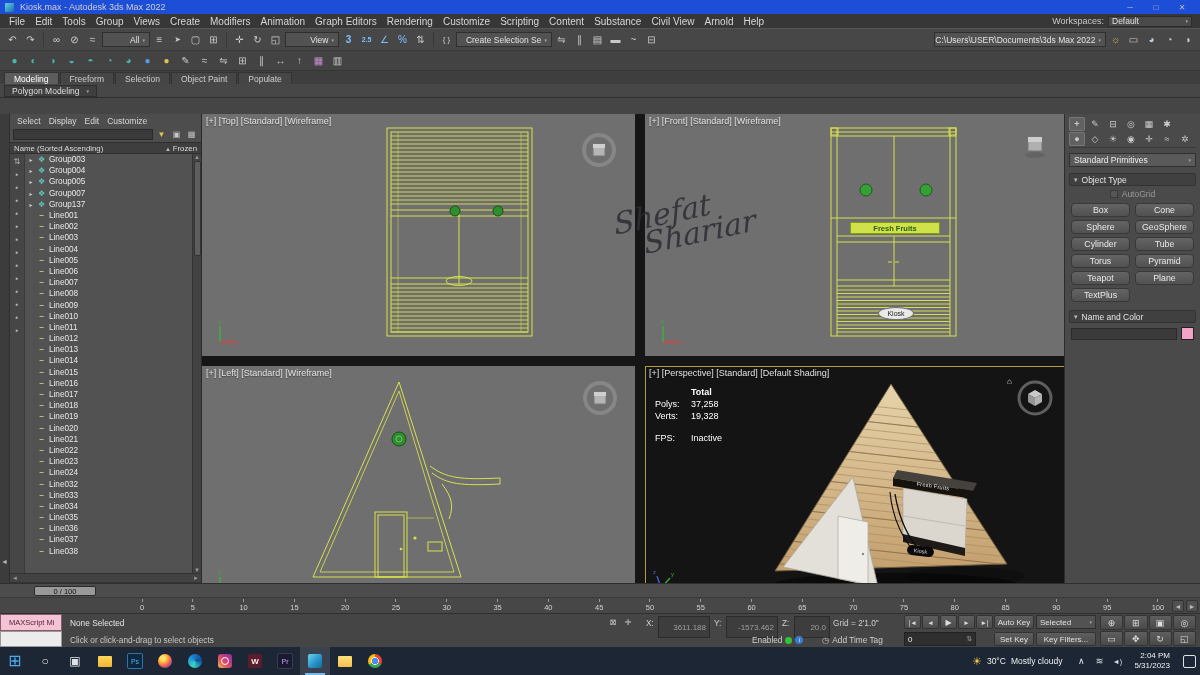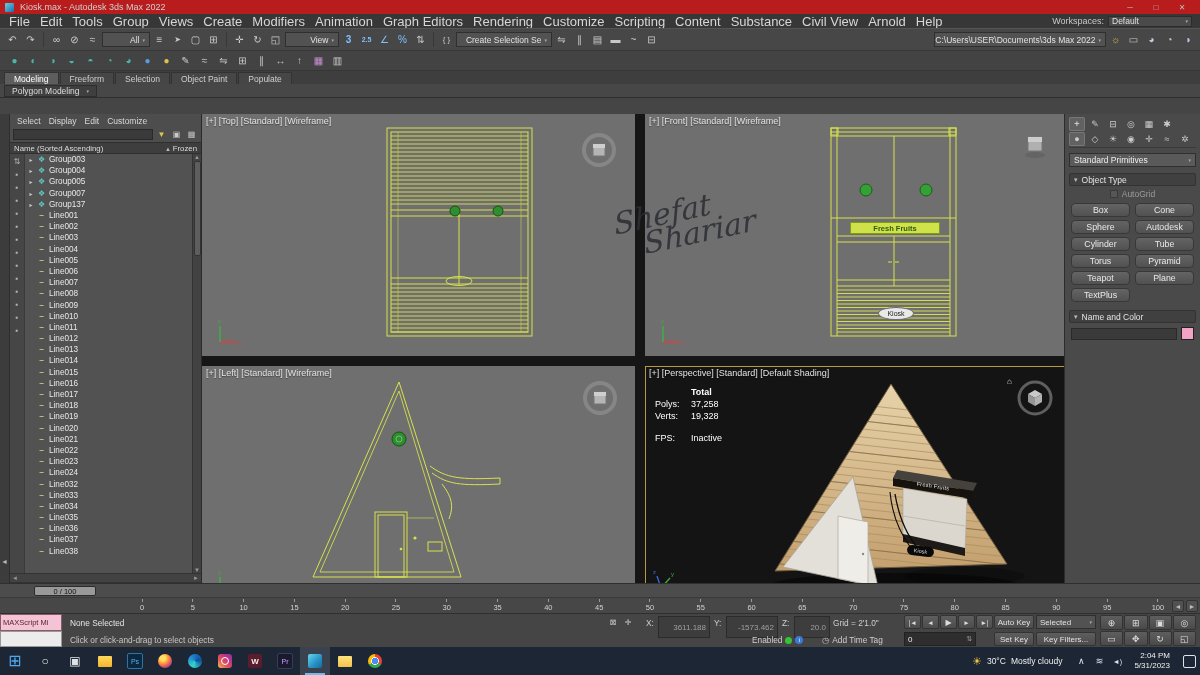--- a/index.html
+++ b/index.html
@@ -1,30 +1,30 @@
 <!DOCTYPE html>
 <html><head>
 <meta charset="utf-8">
 <style>
 *{margin:0;padding:0;box-sizing:border-box}
 html,body{background:#222}
 .screen{position:relative;width:1200px;height:675px;background:#454545;font-family:"Liberation Sans",sans-serif;font-size:9px;color:#d8d8d8;overflow:hidden}
 
-.titlebar{position:absolute;left:0;top:0;width:1200px;height:14px;background:#b91c1c;display:flex;align-items:center;padding:0 5px;gap:6px}
+.titlebar{position:absolute;left:0;top:0;width:1200px;height:14px;background:#1d4ed8;display:flex;align-items:center;padding:0 5px;gap:6px}
 .app-logo{width:9px;height:9px;background:linear-gradient(135deg,#62d0e8,#1b6fa8);border-radius:1px}
 .titlebar .title{font-size:9px;color:#cfcfcf}
 .win-btns{margin-left:auto;display:flex}
 .win-btn{width:26px;height:14px;display:flex;align-items:center;justify-content:center;color:#bbb;font-size:8px}
 .win-btn[data-icon="close-icon"]::before{content:"✕"}
 .win-btn[data-icon="maximize-icon"]::before{content:"□"}
 .win-btn[data-icon="minimize-icon"]::before{content:"─"}
 
 .menubar{position:absolute;left:0;top:14px;width:1200px;height:14px;background:#373737;display:flex;align-items:center;padding-left:4px}
 .menus{display:flex}
-.menu-item{padding:0 5px;font-size:13px;color:#d6d6d6;white-space:nowrap}
+.menu-item{padding:0 5px;font-size:10px;color:#d6d6d6;white-space:nowrap}
 .workspaces{margin-left:auto;display:flex;align-items:center;gap:4px;margin-right:8px;color:#c9c9c9}
 .ws-dd{width:84px;height:11px;background:#4a4a4a;border:1px solid #2c2c2c;display:flex;align-items:center;justify-content:space-between;padding:0 3px;font-size:8.5px;color:#e0e0e0}
 .car{font-size:5px;color:#aaa;margin-left:3px}
 
 .toolbar1{position:absolute;left:0;top:28px;width:1200px;height:23px;background:#474747;border-top:1px solid #555;border-bottom:1px solid #383838;display:flex;align-items:center;padding:0 4px;gap:1px}
 .toolbar2{position:absolute;left:0;top:51px;width:1200px;height:20px;background:#434343;border-bottom:1px solid #363636;display:flex;align-items:center;padding:0 6px;gap:2px}
 .tb-group{display:flex;gap:1px}
 .sep{width:1px;height:15px;background:#383838;margin:0 3px}
 .ic{width:17px;height:17px;display:flex;align-items:center;justify-content:center;color:#c9c9c9;font-size:10px;border-radius:2px}
 .ic::before{content:"▪"}
@@ -173,21 +173,21 @@
 
 .slider-row{position:absolute;left:0;top:583px;width:1200px;height:14px;background:#4c4c4c;border-top:1px solid #2f2f2f}
 .time-slider{position:absolute;left:34px;top:2px;width:62px;height:10px;background:#999;border:1px solid #2b2b2b;border-radius:2px;color:#111;font-size:7.5px;display:flex;align-items:center;justify-content:center}
 .ruler{position:absolute;left:0;top:597px;width:1200px;height:16px;background:#474747;border-top:1px solid #3a3a3a}
 .ruler-scale{position:absolute;left:132px;top:1px;width:1036px;height:14px;display:flex;justify-content:space-between}
 .tick{width:20px;display:flex;flex-direction:column;align-items:center;font-size:7.5px;color:#d2d2d2}
 .tick::before{content:"";width:1px;height:3px;background:#9a9a9a;margin-bottom:1px}
 .ruler-btn{position:absolute;top:2px;width:12px;height:12px;display:flex;align-items:center;justify-content:center;color:#bbb;font-size:7px;background:#515151;border:1px solid #333;border-radius:2px}
 
 .statusbar{position:absolute;left:0;top:613px;width:1200px;height:34px;background:#454545;border-top:1px solid #2f2f2f;font-size:8.3px}
-.listener-top{position:absolute;left:0;top:0;width:62px;height:17px;background:#f4c4d6;color:#5a2230;font-size:7.5px;display:flex;align-items:center;padding-left:2px;border:1px solid #8a5a68}
+.listener-top{position:absolute;left:0;top:0;width:62px;height:17px;background:#f4c4d6;color:#5a2230;font-size:7.5px;display:flex;align-items:center;padding-left:8px;border:1px solid #8a5a68}
 .listener-bot{position:absolute;left:0;top:17px;width:62px;height:16px;background:#ececec;border:1px solid #999}
 .sb-status{position:absolute;left:70px;top:4px;color:#e4e4e4}
 .sb-prompt{position:absolute;left:70px;top:21px;color:#c6c6c6}
 .mode-icons{position:absolute;left:606px;top:2px;display:flex;gap:1px}
 .sb-ic{width:14px;height:13px;display:flex;align-items:center;justify-content:center;color:#c9c9c9;font-size:8px}
 [data-icon="selection-lock-icon"]::before{content:"⊠"}
 [data-icon="absolute-mode-icon"]::before{content:"✛"}
 .coord-lbl{position:absolute;top:4px;color:#cfcfcf}
 .coord-fld{position:absolute;top:2px;height:13px;background:#3d3d3d;border:1px solid #2b2b2b;color:#9f9f9f;display:flex;align-items:center;justify-content:flex-end;padding:10px 3px;font-size:8px}
 .grid-lbl{position:absolute;left:833px;top:4px;color:#cfcfcf;white-space:nowrap}
@@ -859,21 +859,21 @@
         </div>
       <div class="autogrid">
         <span class="cbox"></span>
         <span>AutoGrid</span>
       </div>
       <div class="btn-grid">
 
       <div class="cmd-btn">Box</div>
           <div class="cmd-btn">Cone</div>
           <div class="cmd-btn">Sphere</div>
-          <div class="cmd-btn">Autodesk</div>
+          <div class="cmd-btn">GeoSphere</div>
           <div class="cmd-btn">Cylinder</div>
           <div class="cmd-btn">Tube</div>
           <div class="cmd-btn">Torus</div>
           <div class="cmd-btn">Pyramid</div>
           <div class="cmd-btn">Teapot</div>
           <div class="cmd-btn">Plane</div>
           <div class="cmd-btn">TextPlus</div>
         </div>
       <div class="rollout">
           <span>Name and Color</span>

